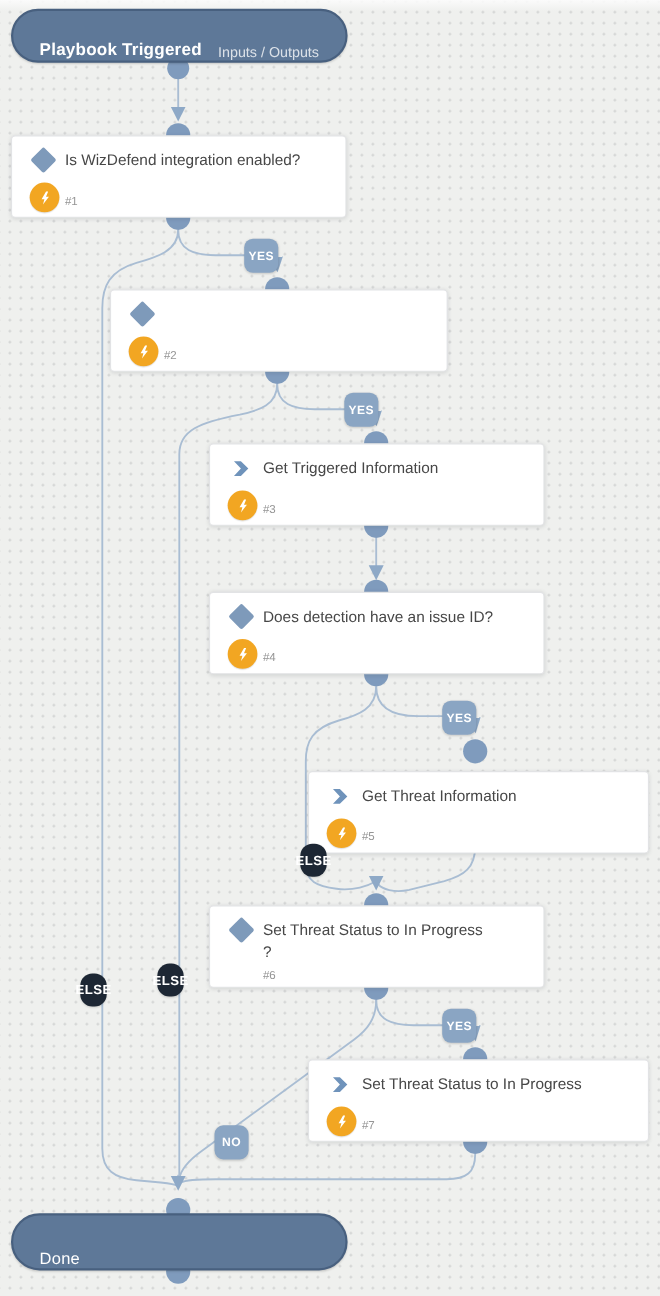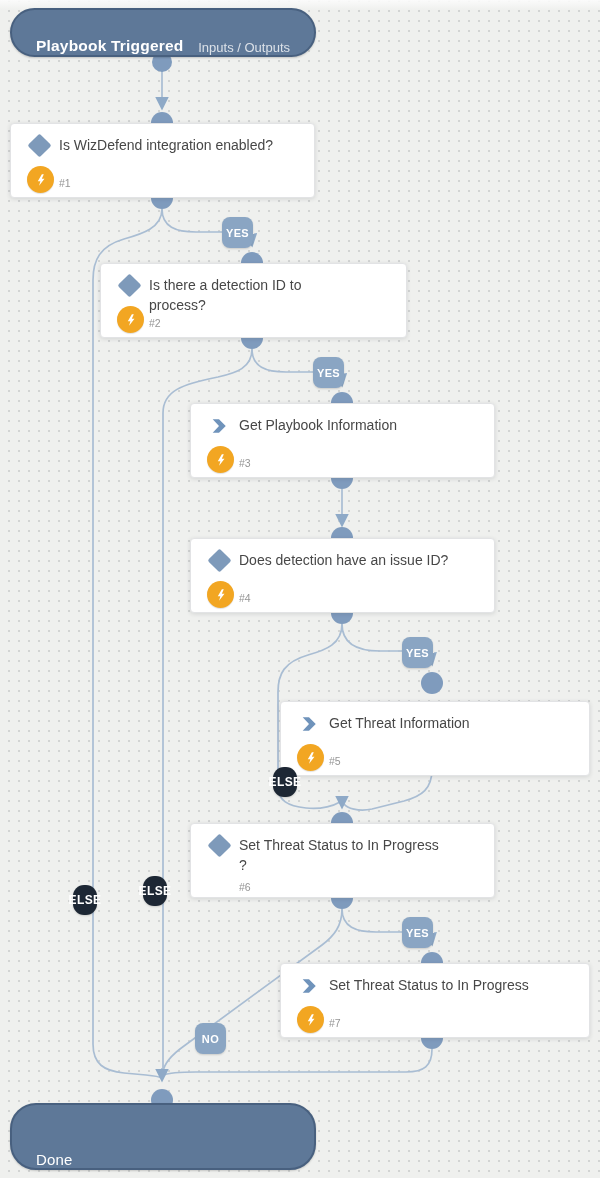--- a/index.html
+++ b/index.html
@@ -150,37 +150,35 @@
     <span class="bolt">
       <svg width="14" height="14" viewBox="0 0 24 24">
           <path d="M13.5 2 L6.5 14 h4.4 l-2.2 8 L18 10 h-4.6 l3.4 -8 z" fill="#fff"></path>
         </svg>
     </span>
     <div class="tasknum">#1</div>
   </div>
 
   <div class="card" style="left:100px; top:263px; width:307px; height:75px;">
     <span class="diamond"></span>
-    <div class="title">Is there a detection ID to
-process?</div>
     <span class="bolt">
       <svg width="14" height="14" viewBox="0 0 24 24">
           <path d="M13.5 2 L6.5 14 h4.4 l-2.2 8 L18 10 h-4.6 l3.4 -8 z" fill="#fff"></path>
         </svg>
     </span>
     <div class="tasknum">#2</div>
   </div>
 
   <div class="card" style="left:190px; top:403px; width:305px; height:75px;">
     <span class="chevron">
       <svg width="18" height="18" viewBox="0 0 20 20">
           <polygon points="3,2.5 10,2.5 17.5,10 10,17.5 3,17.5 10,10" fill="#6f93bb"></polygon>
         </svg>
     </span>
-    <div class="title">Get Playbook Information</div>
+    <div class="title">Get Triggered Information</div>
     <span class="bolt">
       <svg width="14" height="14" viewBox="0 0 24 24">
           <path d="M13.5 2 L6.5 14 h4.4 l-2.2 8 L18 10 h-4.6 l3.4 -8 z" fill="#fff"></path>
         </svg>
     </span>
     <div class="tasknum">#3</div>
   </div>
 
   <div class="card" style="left:190px; top:538px; width:305px; height:75px;">
     <span class="diamond"></span>
@@ -232,17 +230,17 @@
 
   <div class="badge blue" style="left:222px; top:217px;">YES</div>
   <div class="badge blue" style="left:313px; top:357px;">YES</div>
   <div class="badge blue" style="left:402px; top:637px;">YES</div>
   <div class="badge blue" style="left:402px; top:917px;">YES</div>
   <div class="badge blue" style="left:183px; top:1023px;margin-left:12px;">NO</div>
   <div class="badge dark" style="left:273px; top:767px;">ELSE</div>
   <div class="badge dark" style="left:143px; top:876px;">ELSE</div>
   <div class="badge dark" style="left:73px; top:885px;">ELSE</div>
 
-  <div class="pill" style="left:10px; top:1103px; width:306px; height:67px;">
+  <div class="pill" style="left:10px; top:1103px; width:306px; height:52px;">
     <span class="pill-title" style="font-weight:400; font-size:15px;">Done</span>
   </div>
 
 </div>
 
 </body></html>

